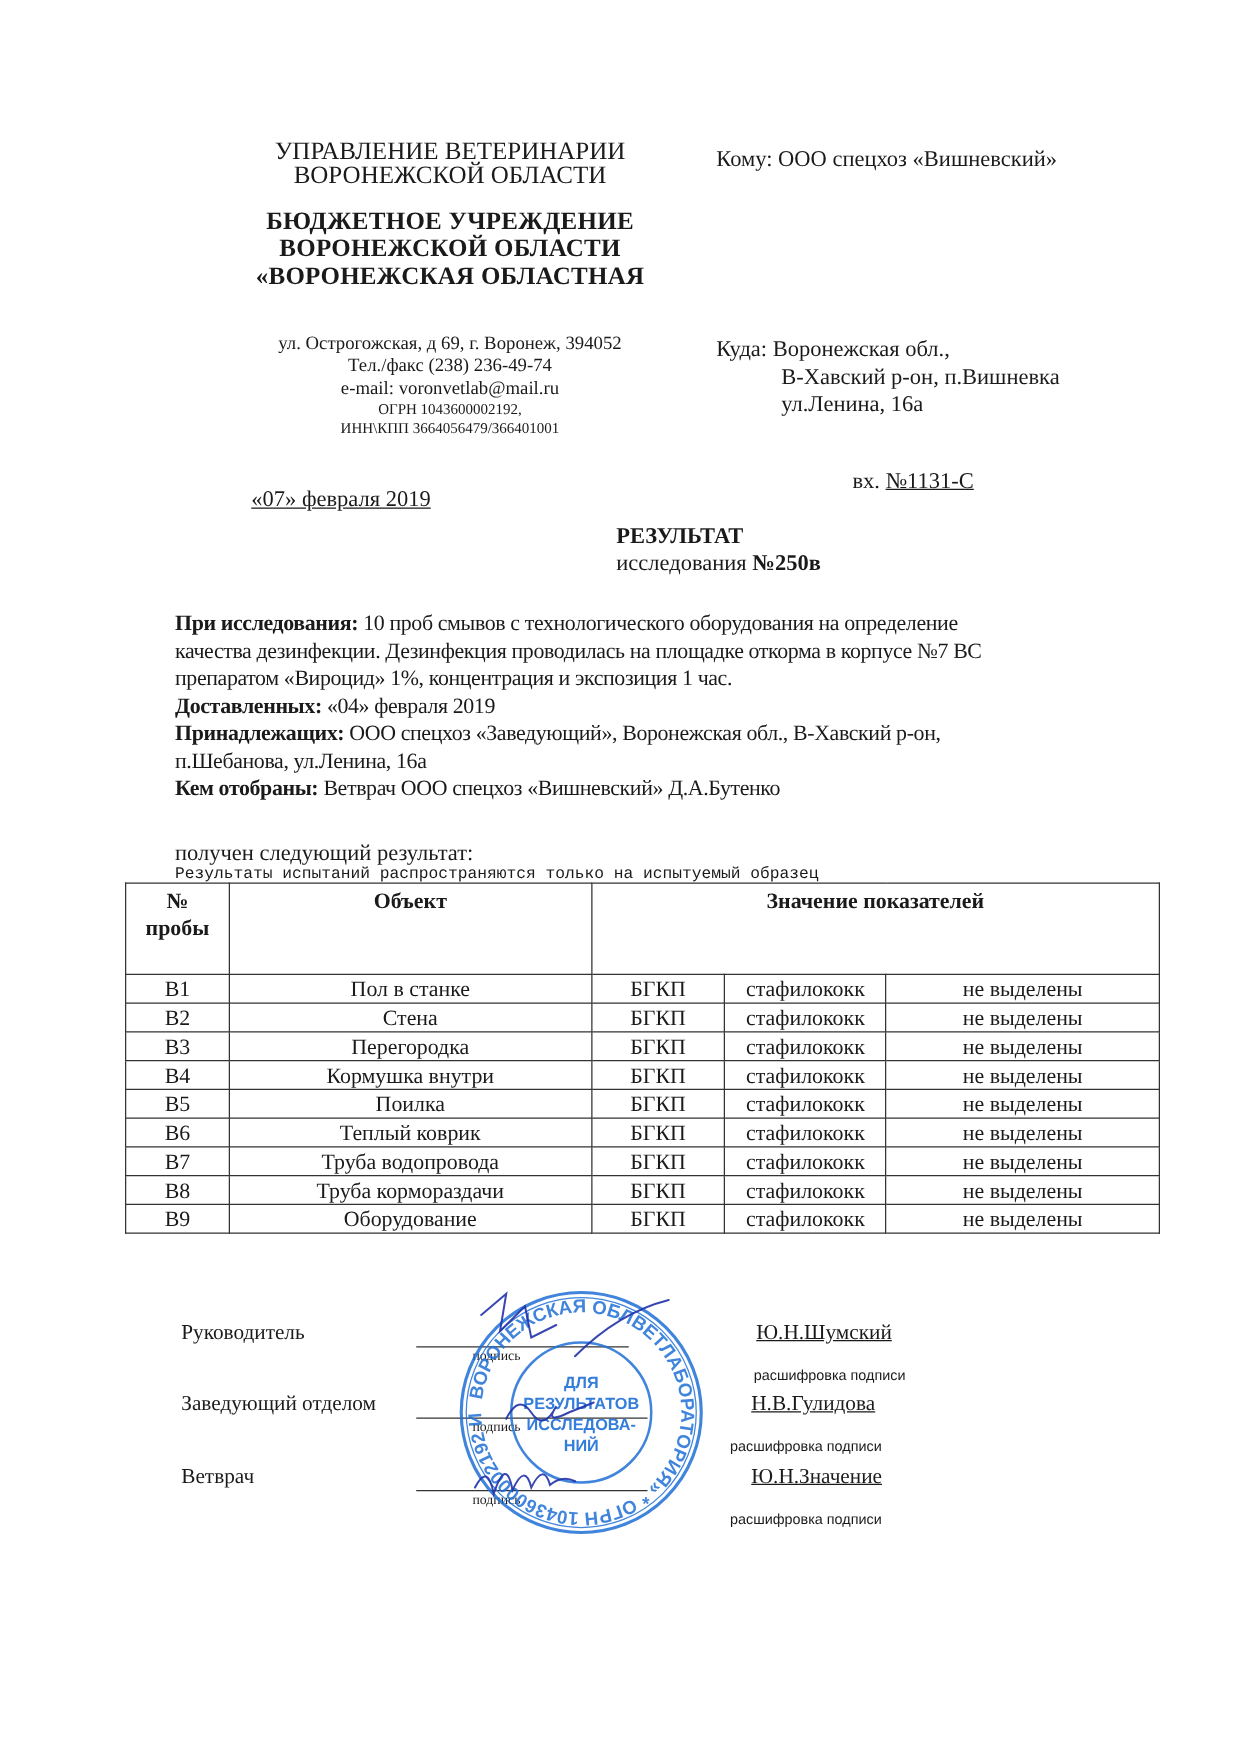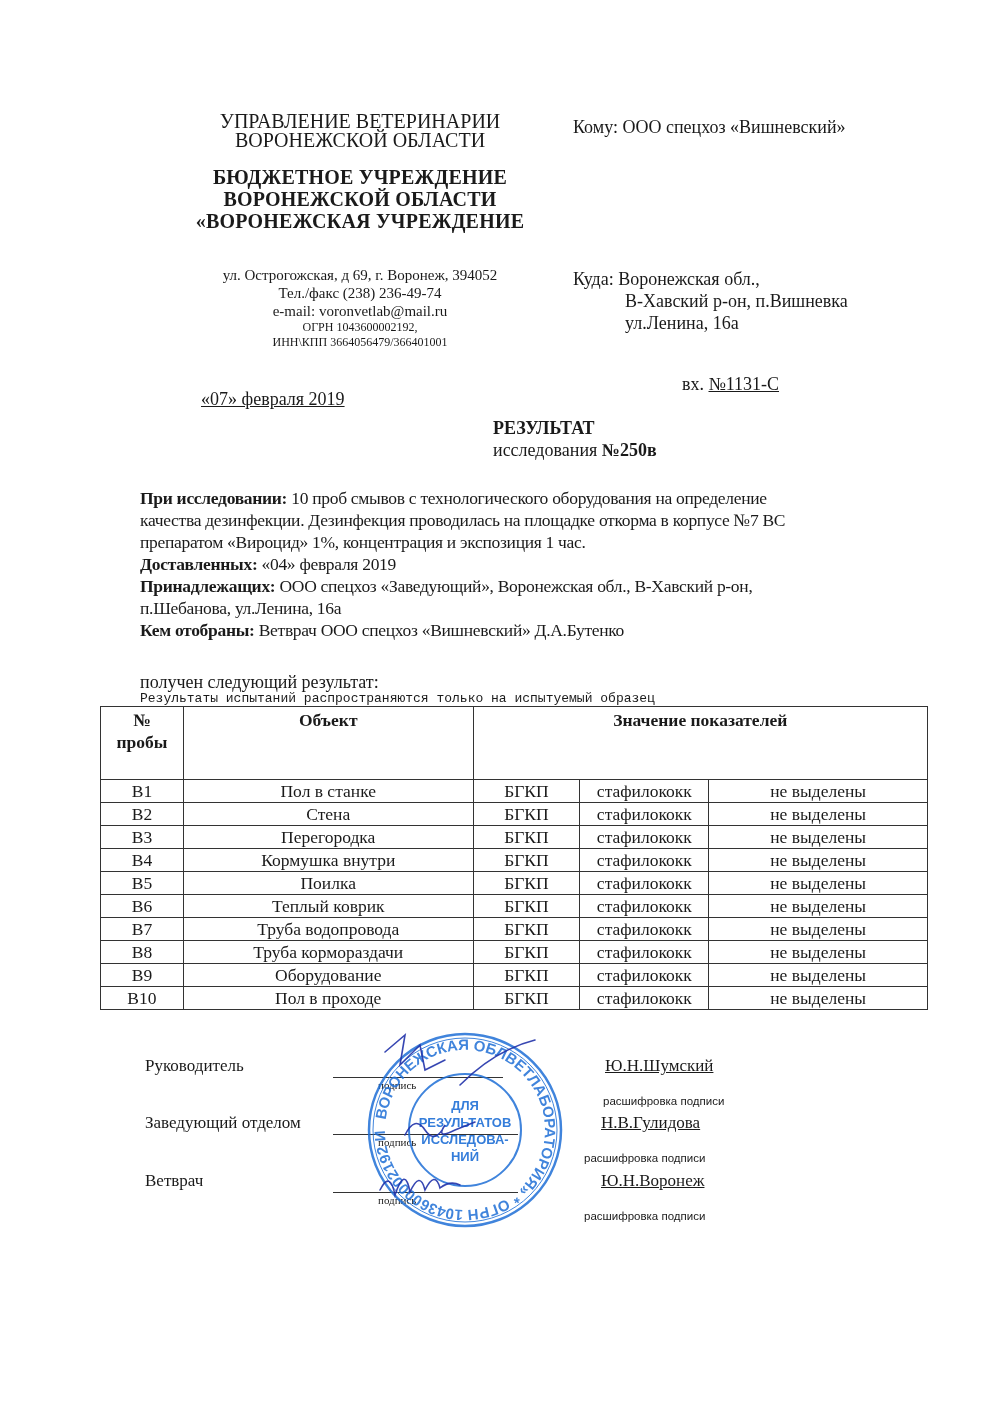--- a/index.html
+++ b/index.html
@@ -37,21 +37,21 @@
 <body>
 
 <div class="abs center hdr-small" style="left:190px; top:112px; width:340px;">
   <div>УПРАВЛЕНИЕ ВЕТЕРИНАРИИ</div>
   <div>ВОРОНЕЖСКОЙ ОБЛАСТИ</div>
 </div>
 
 <div class="abs center hdr-bold" style="left:165px; top:166px; width:390px;">
   <div>БЮДЖЕТНОЕ УЧРЕЖДЕНИЕ</div>
   <div>ВОРОНЕЖСКОЙ ОБЛАСТИ</div>
-  <div>«ВОРОНЕЖСКАЯ УЧРЕЖДЕНИЕ</div>
+  <div>«ВОРОНЕЖСКАЯ ОБЛАСТНАЯ</div>
 </div>
 
 <div class="abs center" style="left:165px; top:266px; width:390px;">
   <div class="addr">ул. Острогожская, д 69, г. Воронеж, 394052</div>
   <div class="addr">Тел./факс  (238) 236-49-74</div>
   <div class="addr">e-mail: voronvetlab@mail.ru</div>
   <div class="addr-small">ОГРН 1043600002192,</div>
   <div class="addr-small">ИНН\КПП 3664056479/366401001</div>
 </div>
 
@@ -67,21 +67,21 @@
 <div class="abs right-block" style="left:682px; top:373px;">
   <span>вх. </span><span class="u">№1131-С</span>
 </div>
 
 <div class="abs" style="left:493px; top:418px; font-size:18px; font-weight:bold;">РЕЗУЛЬТАТ</div>
 <div class="abs" style="left:493px; top:440px; font-size:18px;">
   <span>исследования </span><b>№250в</b>
 </div>
 
 <div class="abs body-text" style="left:140px; top:487px; width:790px;">
-  <div><b>При исследовании:</b><span> 10 проб смывов с технологического оборудования на определение</span></div>
+  <div><b>При исследования:</b><span> 10 проб смывов с технологического оборудования на определение</span></div>
   <div>качества дезинфекции. Дезинфекция проводилась на площадке откорма в корпусе №7 ВС</div>
   <div>препаратом «Вироцид» 1%, концентрация и экспозиция 1 час.</div>
   <div><b>Доставленных:</b><span> «04» февраля 2019</span></div>
   <div><b>Принадлежащих:</b><span> ООО спецхоз «Заведующий», Воронежская обл., В-Хавский р-он,</span></div>
   <div>п.Шебанова, ул.Ленина, 16а</div>
   <div><b>Кем отобраны:</b><span> Ветврач ООО спецхоз «Вишневский» Д.А.Бутенко</span></div>
 </div>
 
 <div class="abs" style="left:140px; top:672px; font-size:18px;">получен следующий результат:</div>
 <div class="abs note" style="left:140px; top:692px;">Результаты испытаний распространяются только на испытуемый образец</div>
@@ -158,27 +158,20 @@
         <td>стафилококк</td>
         <td>не выделены</td>
       </tr>
     <tr>
         <td>В9</td>
         <td>Оборудование</td>
         <td>БГКП</td>
         <td>стафилококк</td>
         <td>не выделены</td>
       </tr>
-    <tr>
-        <td>В10</td>
-        <td>Пол в проходе</td>
-        <td>БГКП</td>
-        <td>стафилококк</td>
-        <td>не выделены</td>
-      </tr>
   </tbody>
 </table>
 
 <div>
   <div class="abs sig-label" style="left:145px; top:1056px;">Руководитель</div>
   <div class="abs sig-line" style="left:333px; top:1076px; width:170px;"></div>
   <div class="abs sig-cap" style="left:378px; top:1079px;">подпись</div>
   <div class="abs sig-name" style="left:605px; top:1056px;">Ю.Н.Шумский</div>
   <div class="abs sig-decode" style="left:603px; top:1079px;">расшифровка подписи</div>
 </div>
@@ -188,21 +181,21 @@
   <div class="abs sig-line" style="left:333px; top:1133px; width:185px;"></div>
   <div class="abs sig-cap" style="left:378px; top:1136px;">подпись</div>
   <div class="abs sig-name" style="left:601px; top:1113px;">Н.В.Гулидова</div>
   <div class="abs sig-decode" style="left:584px; top:1136px;">расшифровка подписи</div>
 </div>
 
 <div>
   <div class="abs sig-label" style="left:145px; top:1171px;">Ветврач</div>
   <div class="abs sig-line" style="left:333px; top:1191px; width:185px;"></div>
   <div class="abs sig-cap" style="left:378px; top:1194px;">подпись</div>
-  <div class="abs sig-name" style="left:601px; top:1171px;">Ю.Н.Воронеж</div>
+  <div class="abs sig-name" style="left:601px; top:1171px;">Ю.Н.Значение</div>
   <div class="abs sig-decode" style="left:584px; top:1194px;">расшифровка подписи</div>
 </div>
 
 <svg class="stamp" viewBox="0 0 200 200">
   <defs>
     <path id="stampArc" d="M 100,100 m -80,0 a 80,80 0 1,1 160,0 a 80,80 0 1,1 -160,0"></path>
   </defs>
   <g fill="none" stroke="#1f6fd6" opacity="0.85">
     <circle cx="100" cy="100" r="96" stroke-width="2.5"></circle>
     <circle cx="100" cy="100" r="92" stroke-width="1"></circle>

